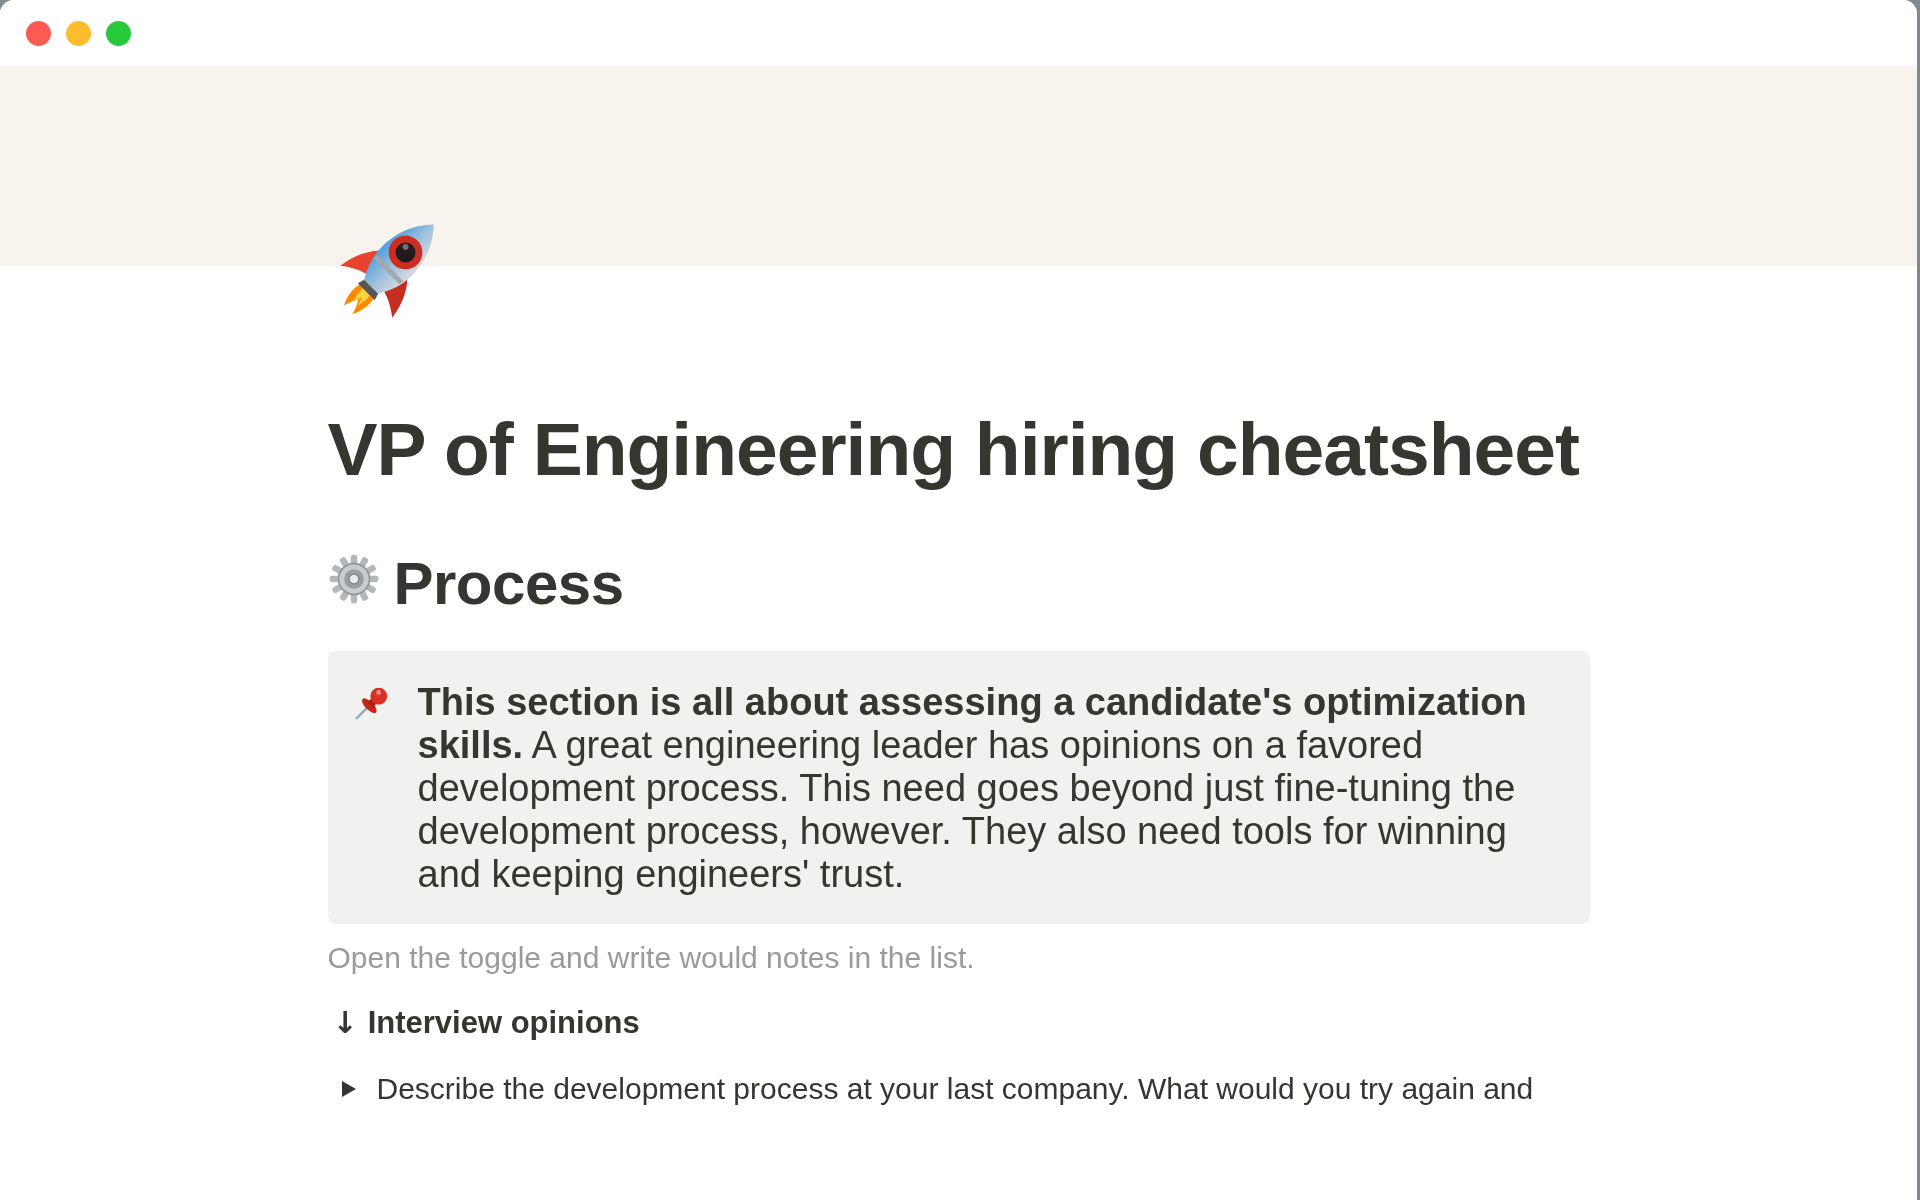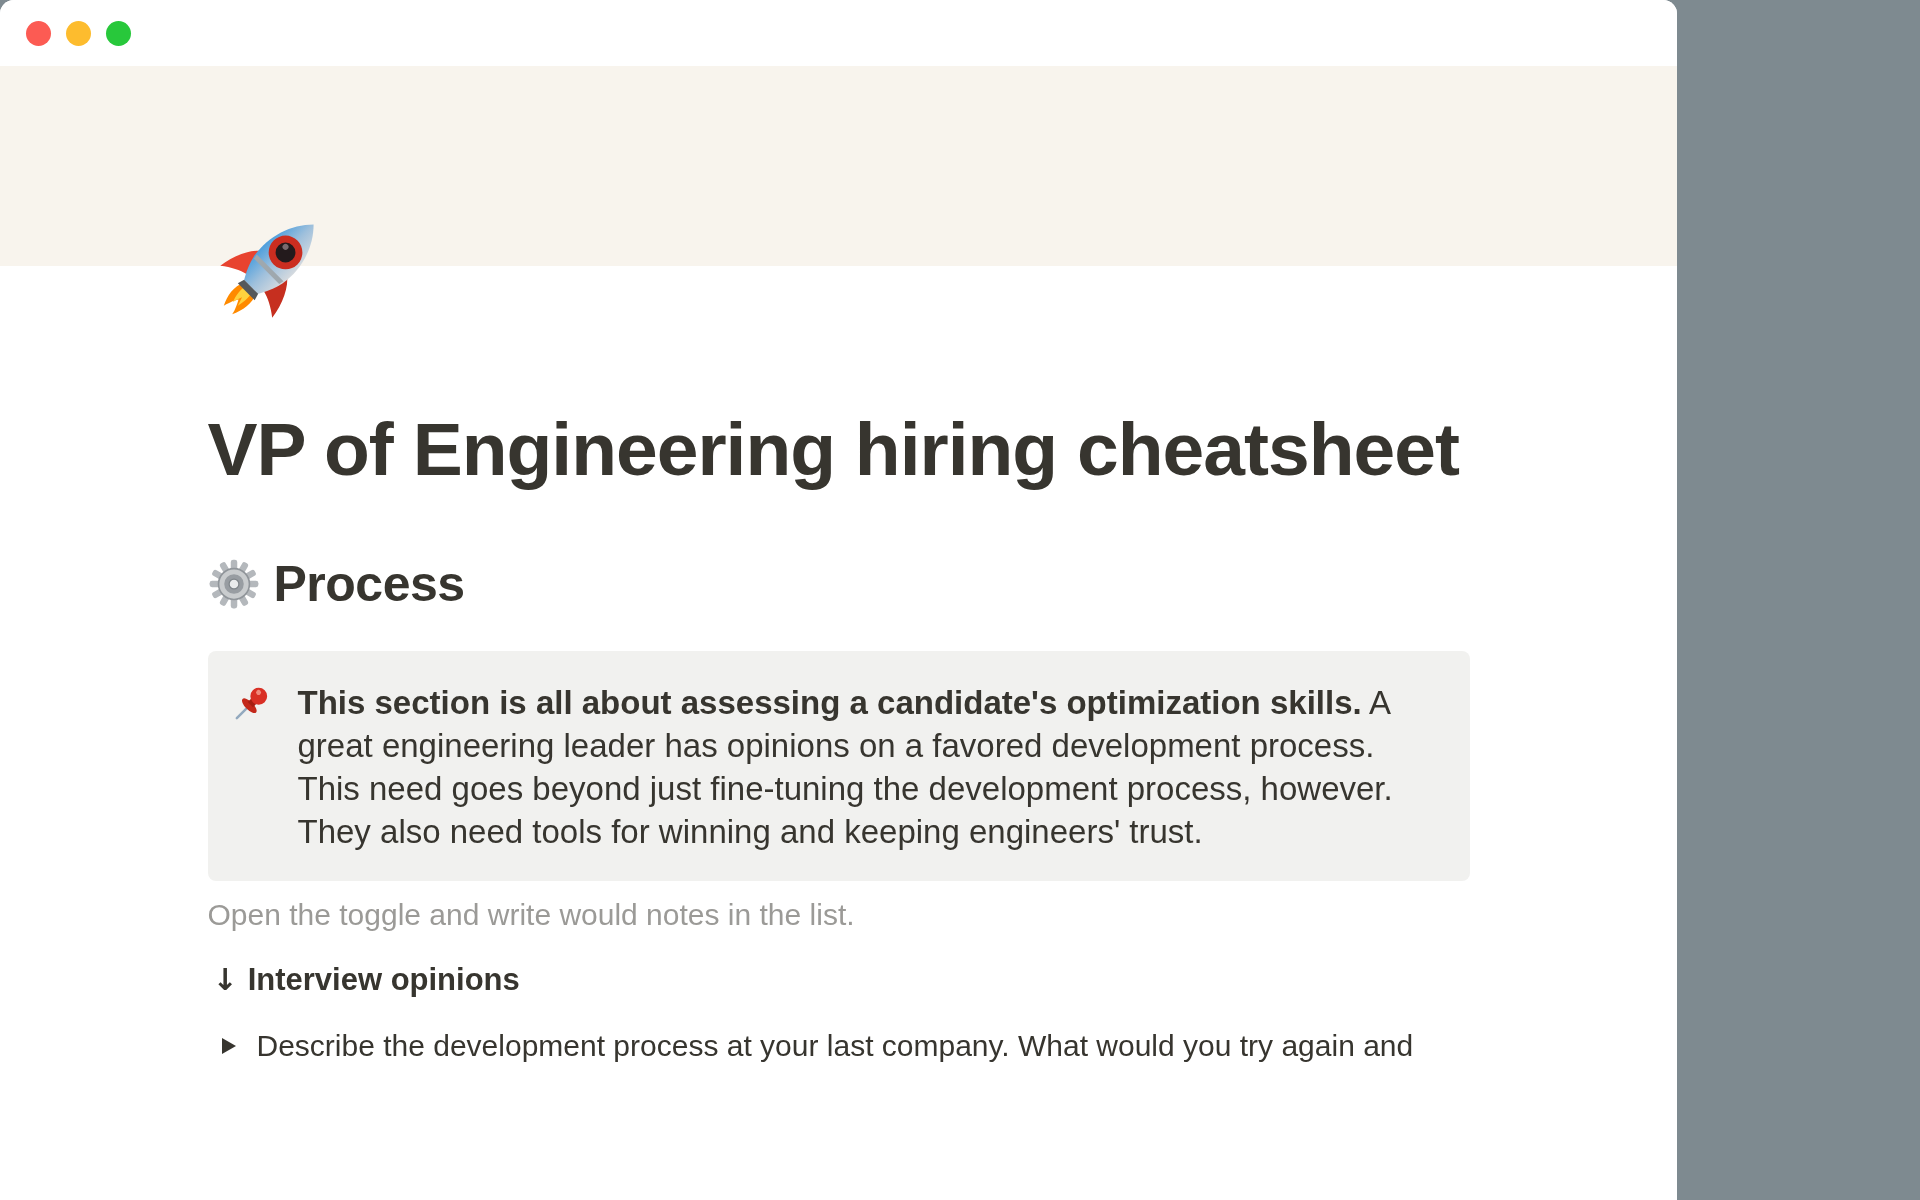--- a/index.html
+++ b/index.html
@@ -1,18 +1,18 @@
 <!DOCTYPE html>
 <html><head>
 <meta charset="utf-8">
 <style>
   * { margin: 0; padding: 0; box-sizing: border-box; }
   html, body { background: #7e8a90; }
   .window {
-    width: 1677px; height: 1200px;
+    width: 1917px; height: 1200px;
     background: #ffffff;
     border-radius: 14px 14px 0 0;
     overflow: hidden;
     position: relative;
     font-family: "Liberation Sans", sans-serif;
     color: #37352F;
   }
   
   .titlebar {
     height: 66px;
@@ -30,37 +30,37 @@
   .content { width: 1262px; margin: 0 auto; position: relative; }
   .page-icon { width: 127px; height: 127px; margin-top: -63px; display: block; }
   .page-title {
     margin-top: 77px;
     font-size: 75px; font-weight: 700;
     line-height: 84px; letter-spacing: -1px;
     color: #37352F;
   }
   .h2-row {
     margin-top: 62px;
-    display: flex; align-items: center; gap: 14px;
-    font-size: 50px; font-weight: 700; line-height: 62px;
+    display: flex; gap: 14px;
+    font-size: 60px; font-weight: 700; line-height: 62px;
     letter-spacing: -0.5px;
   }
   .h2-row .gear { width: 52px; height: 52px; flex: 0 0 auto; }
   
   .callout {
     margin-top: 36px;
     width: 100%;
     background: #F1F1EF;
     border-radius: 8px;
     padding: 30px 40px 28px 22px;
     display: flex; gap: 26px;
   }
   .callout .pin { width: 42px; height: 42px; flex: 0 0 auto; margin-top: 2px; }
   .callout-text {
-    font-size: 33px; line-height: 43px; color: #37352F;
+    font-size: 38px; line-height: 43px; color: #37352F;
     max-width: 1134px;
   }
   .callout-text b { font-weight: 700; }
   
   .h3-heading {
     margin-top: 90px;
     font-size: 43px; font-weight: 700; line-height: 54px;
     letter-spacing: -0.3px;
   }
   .caption {

